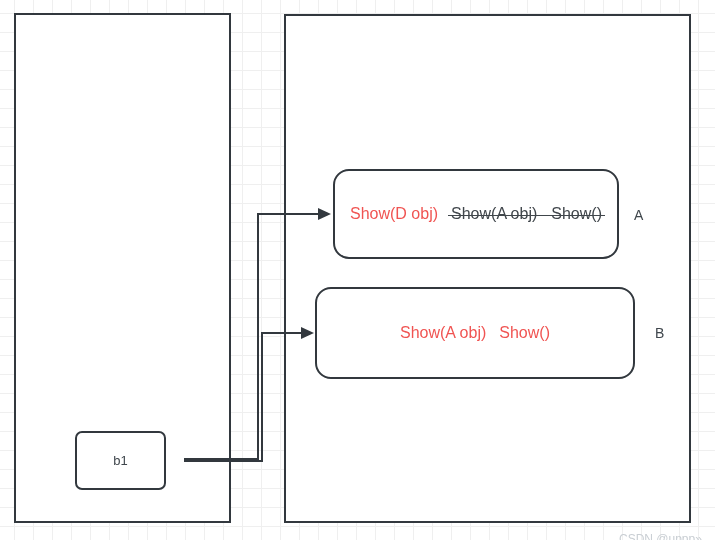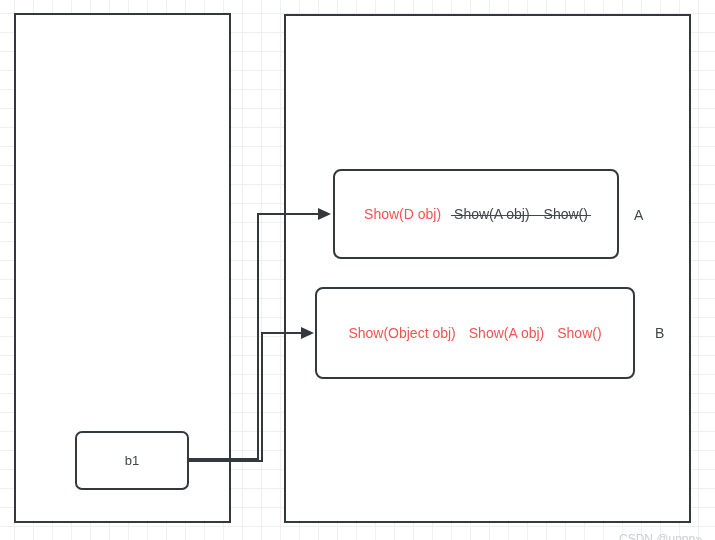--- a/index.html
+++ b/index.html
@@ -25,31 +25,31 @@
     border: 2px solid #32383e;
     box-sizing: border-box;
   }
   .panel.left  { left: 14px;  top: 13px; width: 217px; height: 510px; }
   .panel.right { left: 284px; top: 14px; width: 407px; height: 509px; }
 
   .node {
     position: absolute;
     background: #ffffff;
     border: 2px solid #32383e;
-    border-radius: 8px;
+    border-radius: 16px;
     box-sizing: border-box;
     display: flex;
     align-items: center;
     justify-content: center;
-    font-size: 14px;
+    font-size: 16px;
     color: #3f464c;
   }
   .node.box-a { left: 333px; top: 169px; width: 286px; height: 90px; }
   .node.box-b { left: 315px; top: 287px; width: 320px; height: 92px; }
-  .node.b1    { left: 75px;  top: 431px; width: 114px; height: 59px; border-radius: 7px; font-size: 13px; }
+  .node.b1    { left: 75px;  top: 431px; width: 91px; height: 59px; border-radius: 7px; font-size: 13px; }
 
   .method-row { display: inline-flex; gap: 13px; align-items: baseline; white-space: nowrap; }
   .red-text { color: #f05452; }
   .struck-group {
     position: relative;
     display: inline-flex;
     gap: 14px;
     color: #40464b;
   }
   .struck-group::after {
@@ -105,21 +105,20 @@
       <span class="struck-group">
         <span>Show(A obj)</span>
         <span>Show()</span>
       </span>
     </span>
   </div>
   <span class="side-label a">A</span>
 
   <div class="node box-b">
     <span class="method-row red-text">
-      <span>Show(Object obj)</span>
       <span>Show(A obj)</span>
       <span>Show()</span>
     </span>
   </div>
   <span class="side-label b">B</span>
 
   <div class="node b1">
     <span>b1</span>
   </div>
 

